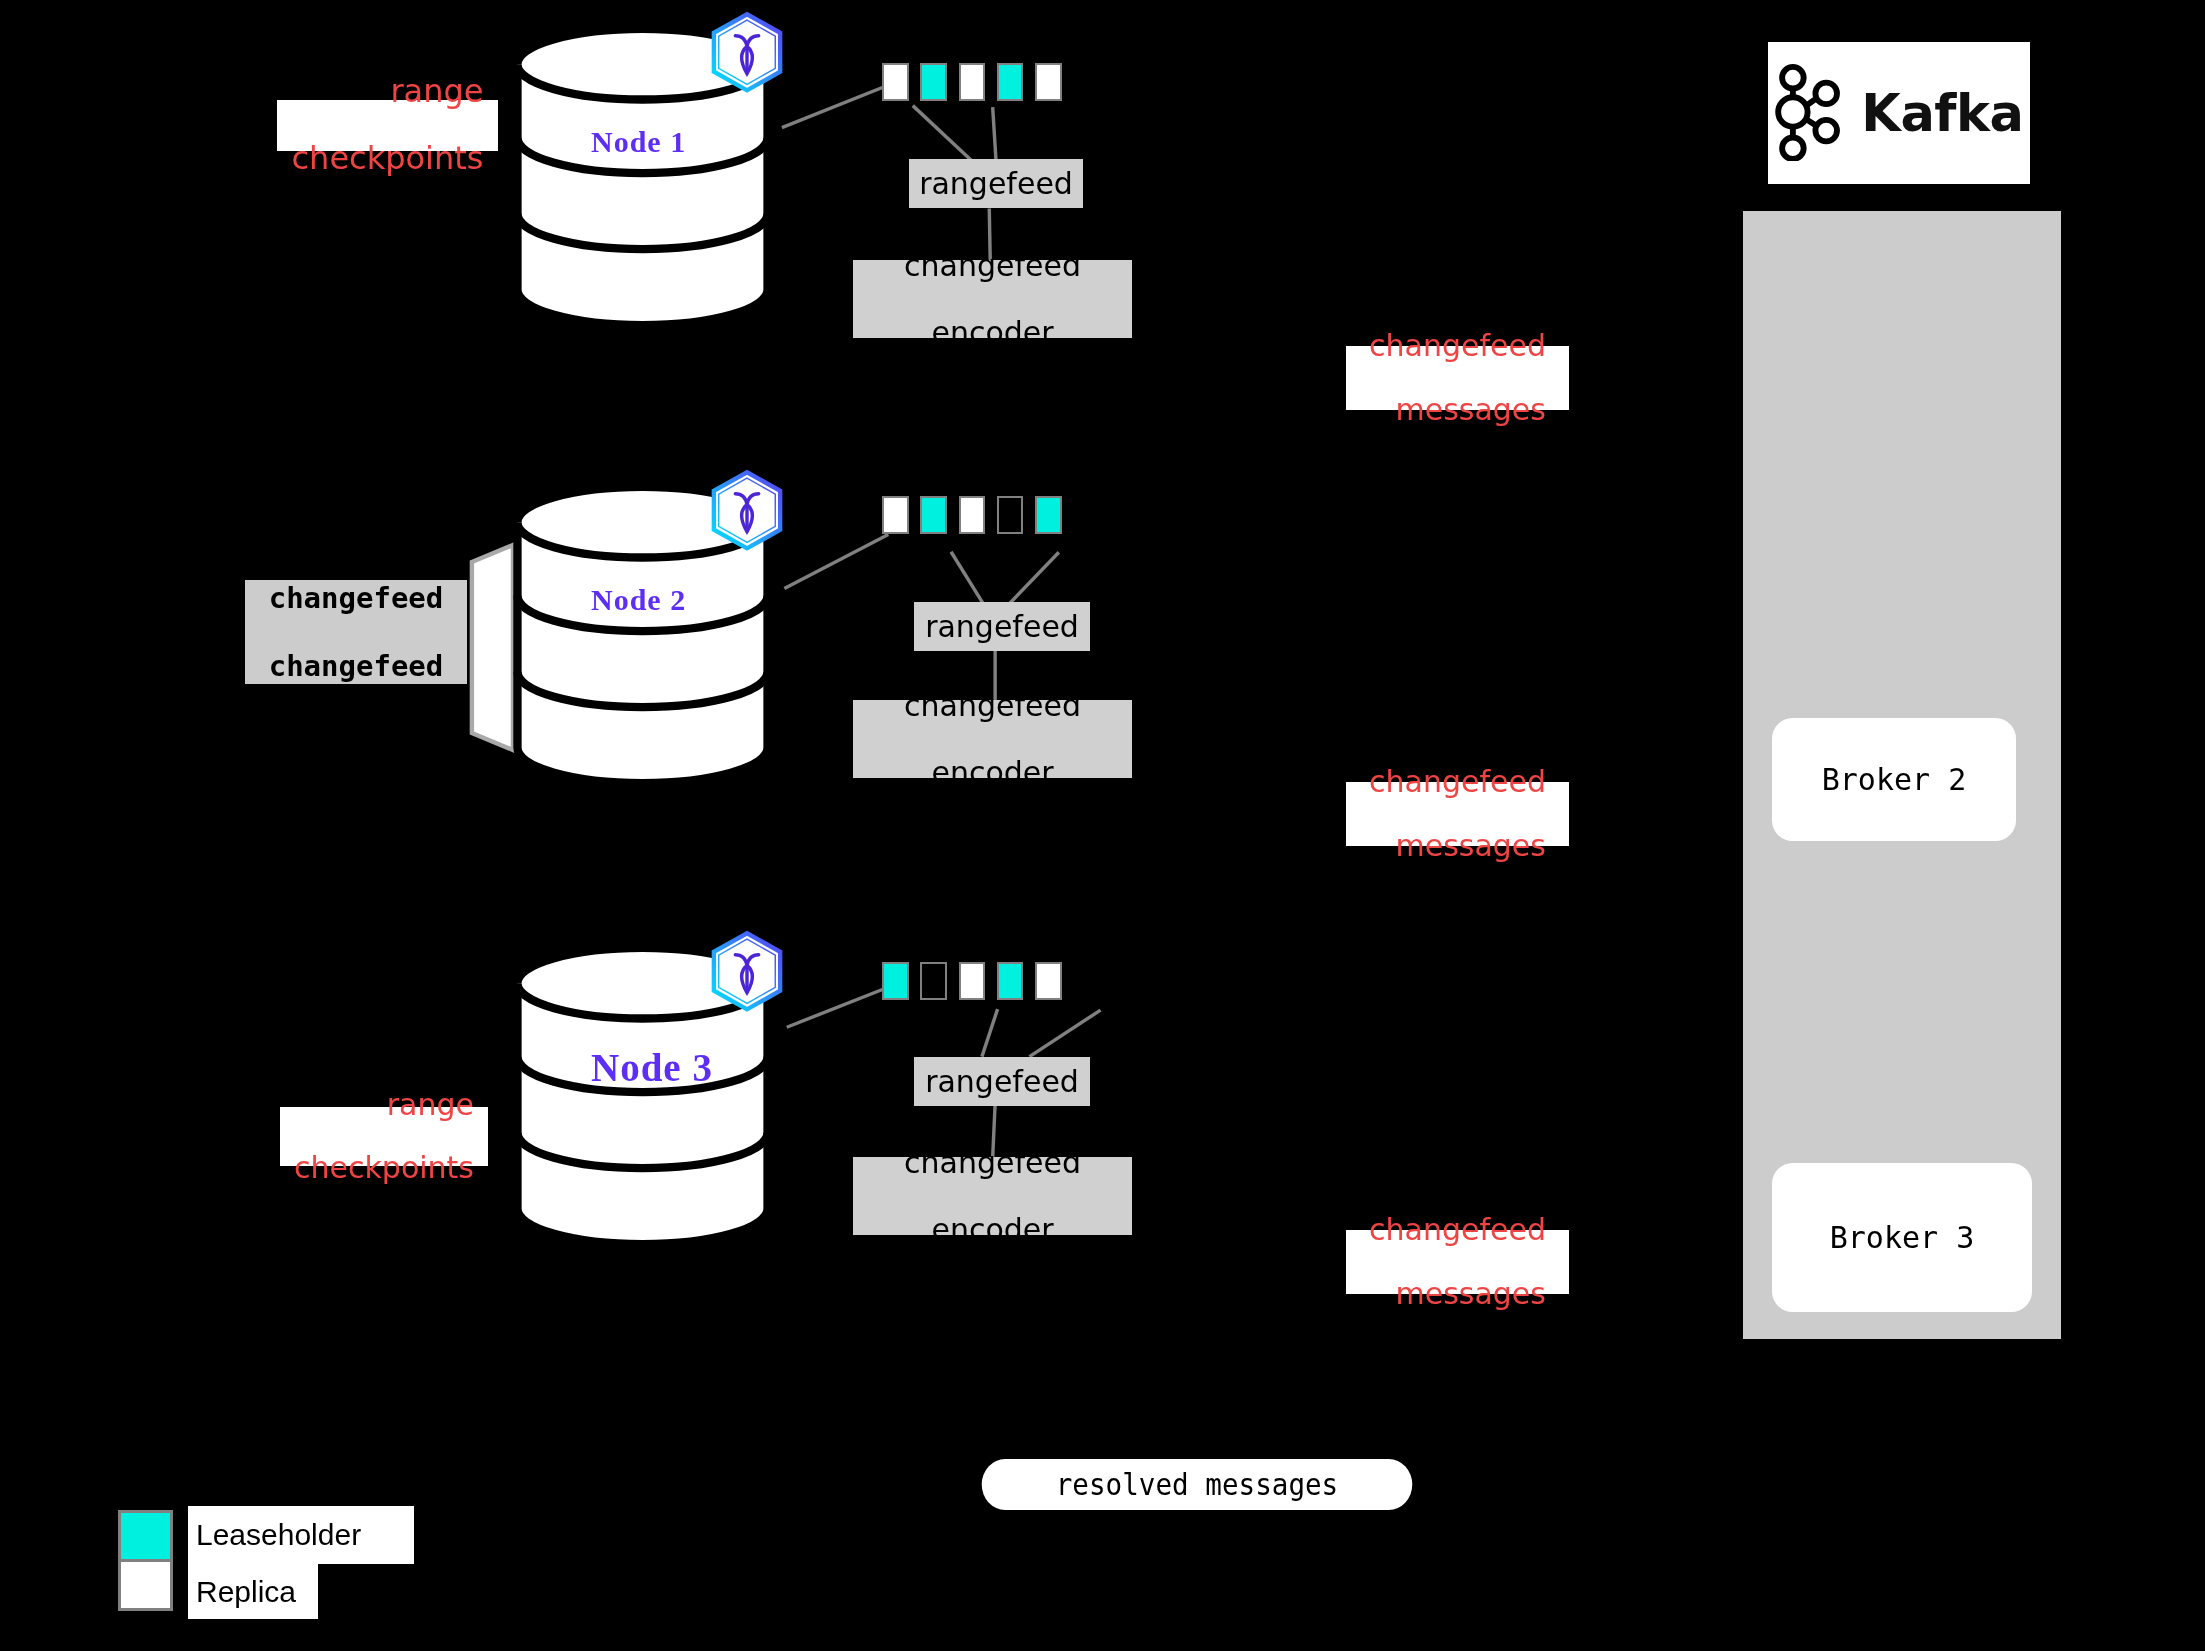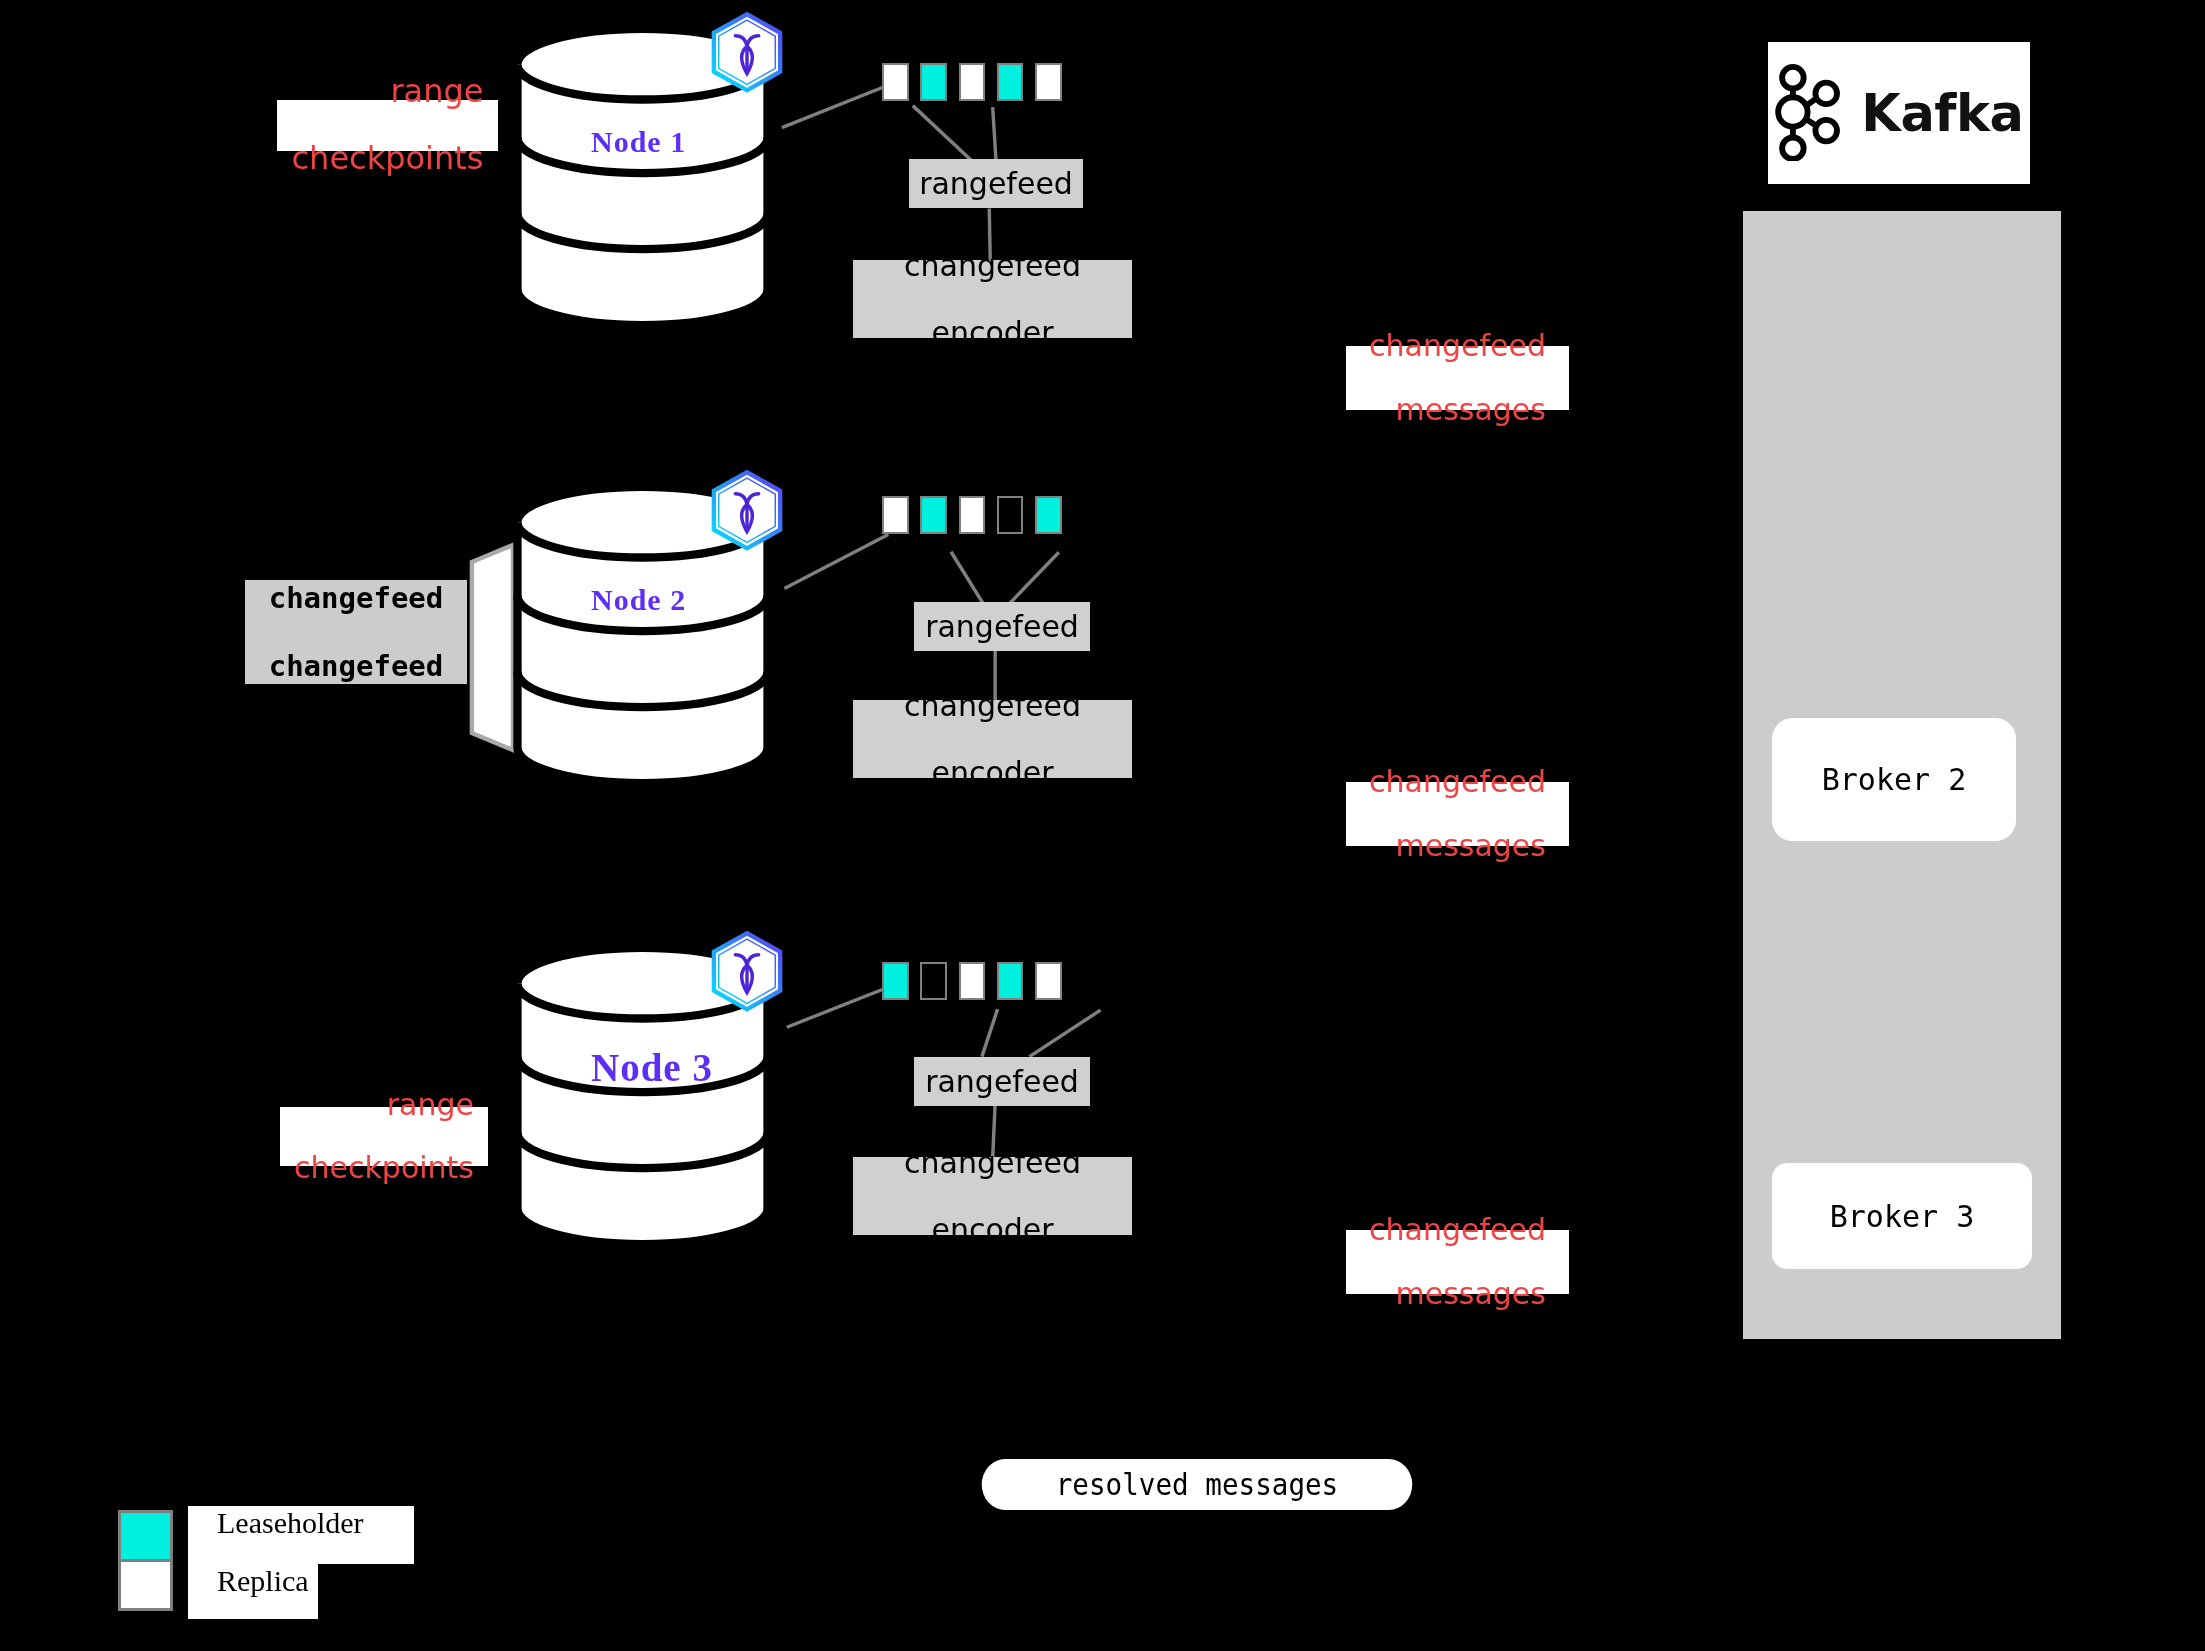--- a/index.html
+++ b/index.html
@@ -89,24 +89,24 @@
   }
 
   
   .legend-swatch{
     box-sizing:border-box;
     border:3.4px solid #808080;
     width:55px;height:52px;
   }
   .legend-label{
     background:#ffffff;color:#000;
-    display:flex;
-    font-family:Liberation Serif, serif;
+    display:flex;align-items:center;
+    font-family:Liberation Sans, sans-serif;
     white-space:pre;
-    padding-left:29px;
+    padding-left:8px;
     box-sizing:border-box;
   }
 
   
   .coord-box{
     background:#cccccc;color:#000;
     display:flex;align-items:center;justify-content:center;
     text-align:center;line-height:1.18;
     font-family:"DejaVu Sans Mono", monospace;
     font-weight:bold;
@@ -165,21 +165,21 @@
   <div class="abs broker-panel" style="left:1743px;top:211px;width:318px;height:1128px;">
   </div>
 
   <svg class="abs" style="left:2049px;top:314px;width:39px;height:981px;" width="39" height="981" viewBox="0 0 80 2000">
     <polygon points="30,42 70,20 70,64" fill="#000"></polygon>
   </svg>
 
   <div class="abs broker" style="left:1772px;top:718px;width:244px;height:123px;font-size:30px;">
     <span>Broker 2</span>
   </div>
-  <div class="abs broker" style="left:1772px;top:1163px;width:260px;height:106px;font-size:30px;border-radius:15px;">
+  <div class="abs broker" style="left:1772px;top:1163px;width:260px;height:149px;font-size:30px;">
     <span>Broker 3</span>
   </div>
 
   <div class="abs wbox" style="left:277px;top:100px;width:221px;height:51px;font-size:32px;">
     <span><span>range</span>
 <span>checkpoints</span></span>
   </div>
 
   <div class="cyl" style="left:510px;top:24.5px;">
     <svg width="265" height="304" viewBox="0 0 540 620">

